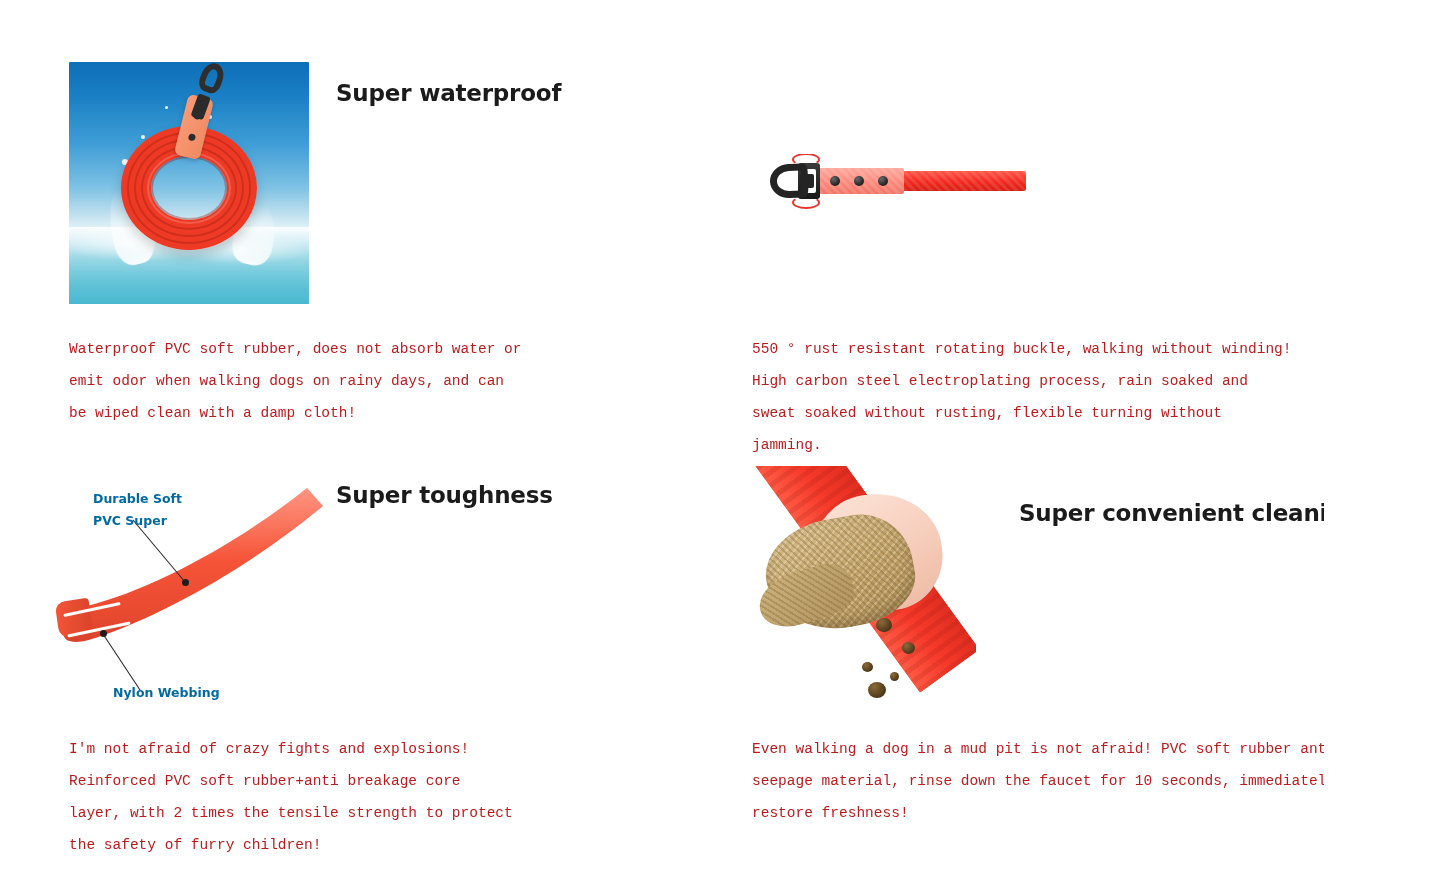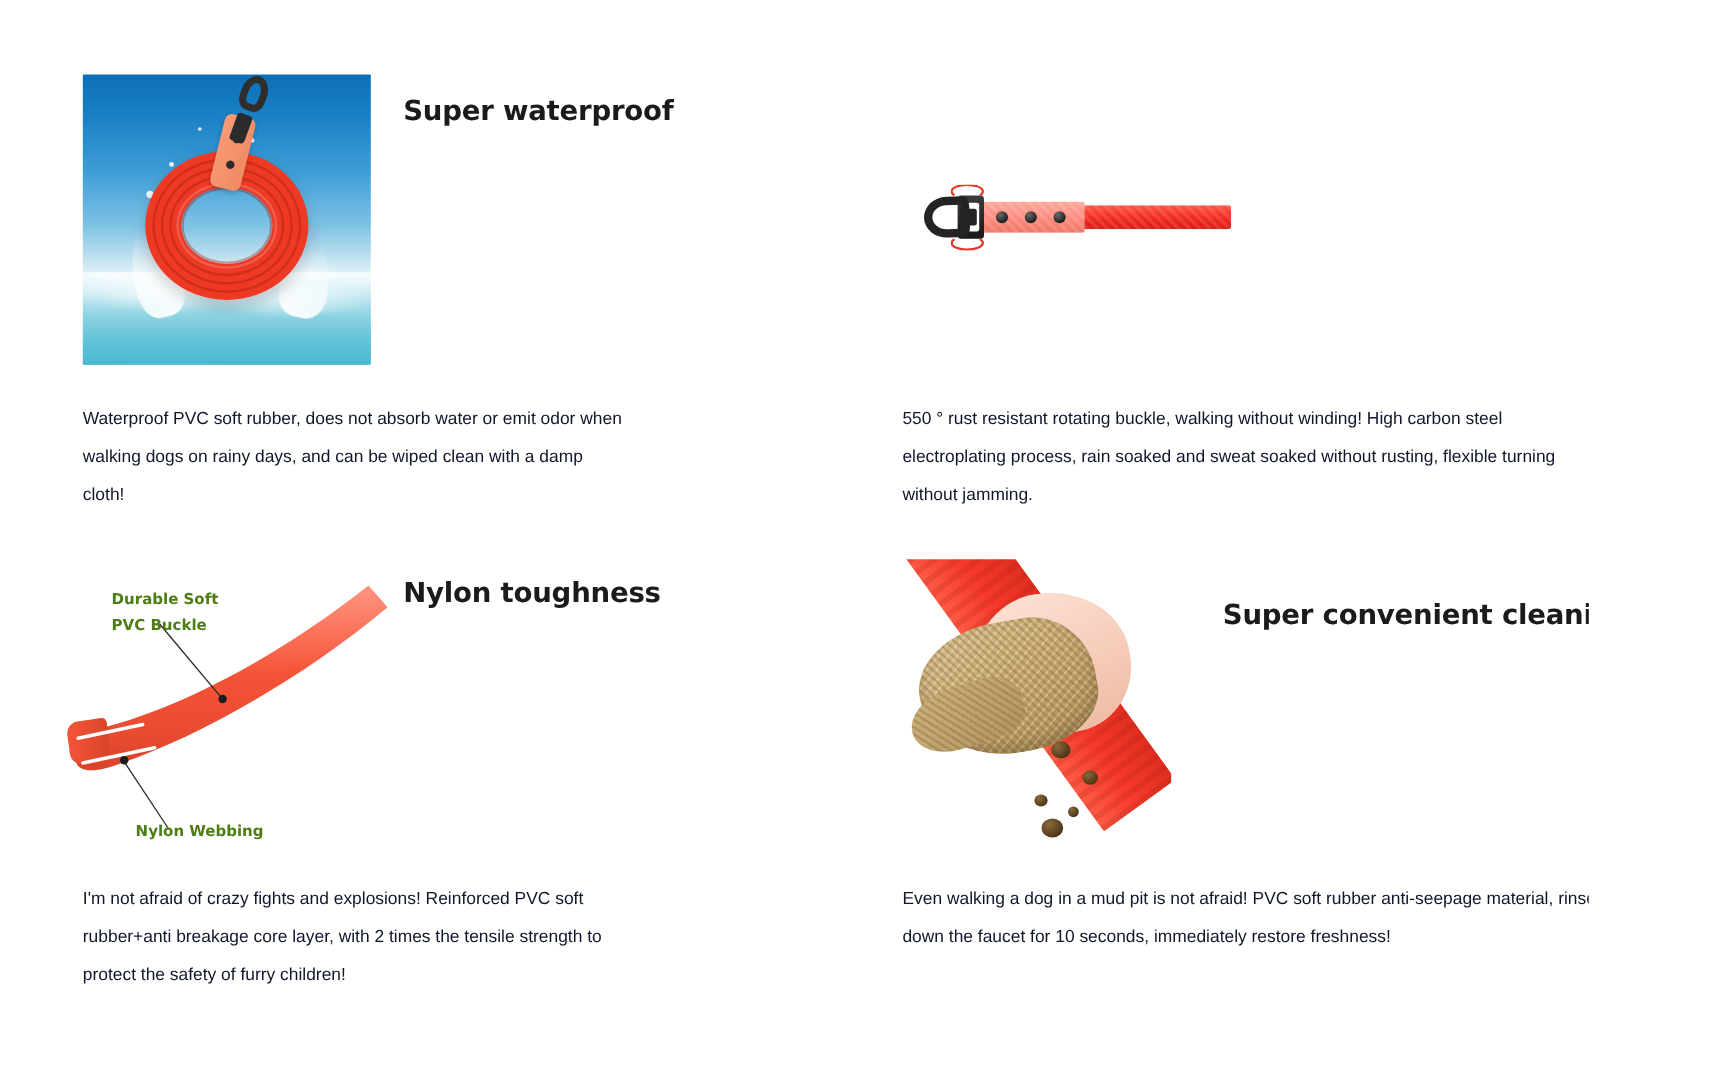--- a/index.html
+++ b/index.html
@@ -24,24 +24,24 @@
     font-family: "DejaVu Sans", sans-serif;
     font-weight: 700;
     font-size: 23px;
     letter-spacing: -0.2px;
     color: #1b1b1b;
     white-space: nowrap;
     line-height: 1;
   }
   .body-copy {
     position: absolute;
-    font-family: Liberation Sans, sans-serif;
+    font-family: Liberation Mono, monospace;
     font-size: 14.5px;
     line-height: 32px;
-    color: #0f172a;
+    color: #b91c1c;
   }
   .media { position: absolute; overflow: hidden; }
 
   
   .wp-photo {
     left: 0; top: 0;
     width: 240px; height: 242px;
     background:
       linear-gradient(180deg,
         #0d6fb8 0%, #1a7fc4 14%, #3f9ed6 34%,
@@ -207,21 +207,21 @@
     transform: rotate(-12deg);
   }
   .tough .dot {
     position: absolute; width: 7px; height: 7px;
     border-radius: 50%; background: #1d1d1d;
   }
   .callout {
     position: absolute;
     font-family: "DejaVu Sans", sans-serif;
     font-weight: 700; font-size: 12.5px;
-    line-height: 22px; color: #4d7c0f;
+    line-height: 22px; color: #0369a1;
     white-space: nowrap;
   }
   .leader { position: absolute; overflow: visible; }
 
   
   .clean-photo {
     left: 0; top: 0; width: 224px; height: 238px;
     background: #ffffff;
   }
   .clean-photo .strap-diag {
@@ -342,28 +342,28 @@
 
       <svg class="leader" style="left:0; top:0; width:290px; height:250px;" viewBox="0 0 290 250">
         <line x1="78" y1="58" x2="130" y2="120" stroke="#2a2a2a" stroke-width="1.1"></line>
         <line x1="48" y1="172" x2="85" y2="228" stroke="#2a2a2a" stroke-width="1.1"></line>
       </svg>
       <div class="dot" style="left:127px; top:117px;"></div>
       <div class="dot" style="left:45px;  top:168px;"></div>
 
       <div class="callout" style="left:38px; top:26px;">
         <div>Durable Soft</div>
-        <div>PVC Buckle</div>
+        <div>PVC Super</div>
       </div>
       <div class="callout" style="left:58px; top:220px;">
         <div>Nylon Webbing</div>
       </div>
     </div>
 
-    <div class="heading" style="left:281px; top:22px; position:absolute;">Nylon toughness</div>
+    <div class="heading" style="left:281px; top:22px; position:absolute;">Super toughness</div>
   </div>
 
   <div class="body-copy" style="left:69px; top:733px; width:450px;">I'm not afraid of crazy fights and explosions! Reinforced PVC soft rubber+anti breakage core layer, with 2 times the tensile strength to protect the safety of furry children!</div>
 
   <div class="feature" style="left:752px; top:466px; width:640px; height:250px;">
 
     <div class="media clean-photo">
       <div class="strap-diag"></div>
       <div class="mud" style="left:124px; top:152px; width:16px; height:14px;"></div>
       <div class="mud" style="left:150px; top:176px; width:13px; height:12px;"></div>

